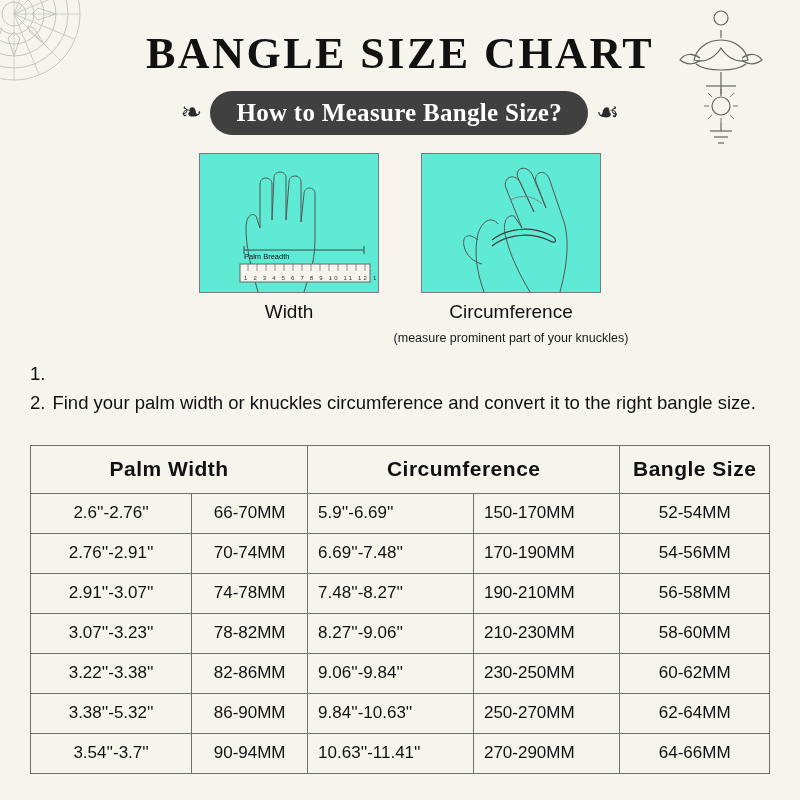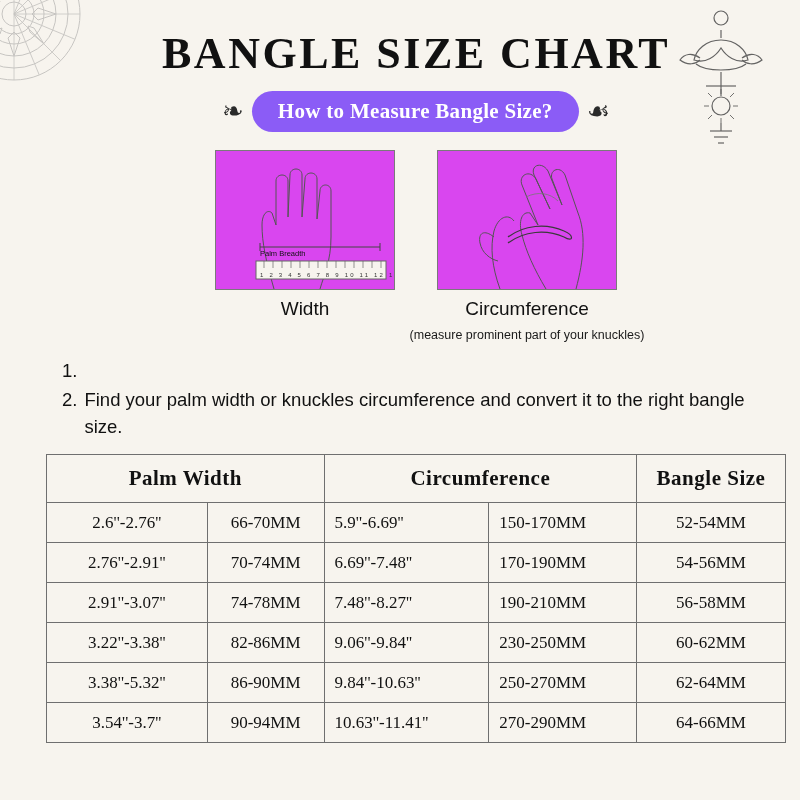--- a/index.html
+++ b/index.html
@@ -13,21 +13,20 @@
     font-family: "Liberation Sans", sans-serif;
     color: #1a1a1a;
     overflow: hidden;
     position: relative;
   }
   .page {
     position: relative;
     width: 800px;
     height: 800px;
     box-sizing: border-box;
-    padding-left: 32px;
   }
 
   
   .mandala {
     position: absolute;
     left: -36px;
     top: -36px;
     width: 150px;
     height: 150px;
     opacity: 0.45;
@@ -60,46 +59,46 @@
     gap: 8px;
   }
   .swirl {
     font-family: "Liberation Serif", serif;
     font-size: 26px;
     color: #2a2a2a;
     line-height: 1;
     user-select: none;
   }
   .subtitle-pill {
-    background: #8b5cf6;
+    background: #404040;
     color: #fff;
     border-radius: 22px;
     padding: 8px 26px;
     font-family: "Liberation Serif", serif;
-    font-size: 21px;
+    font-size: 25px;
     font-weight: bold;
     letter-spacing: 0.3px;
     white-space: nowrap;
   }
 
   .figures {
     display: flex;
     justify-content: center;
     gap: 42px;
     margin-top: 18px;
   }
   .fig {
     width: 180px;
     text-align: center;
   }
   .fig-box {
     width: 180px;
     height: 140px;
     border: 1px solid #7a7a7a;
-    background: #d946ef;
+    background: #5eead4;
     box-sizing: border-box;
     position: relative;
     overflow: hidden;
   }
   .fig-caption {
     font-family: "Liberation Sans", sans-serif;
     font-size: 19px;
     margin-top: 8px;
     color: #111;
   }
@@ -117,23 +116,23 @@
   }
   .step {
     display: flex;
     gap: 7px;
     margin-bottom: 2px;
   }
   .step-num { flex: none; }
 
   table.size-table {
     border-collapse: collapse;
-    margin: 14px auto 0 auto;
+    margin: 28px auto 0 auto;
     width: 740px;
-    font-family: Liberation Serif, serif;
+    font-family: Liberation Sans, sans-serif;
     background: transparent;
     border-radius: 18px;
   }
   table.size-table th,
   table.size-table td {
     border: 1px solid #6f6f6f;
     padding: 6px 10px;
     font-size: 17px;
     color: #111;
     height: 27px;
@@ -317,20 +316,27 @@
         <td class="c4">54-56MM</td>
       </tr>
       <tr>
         <td class="c0">2.91''-3.07''</td>
         <td class="c1">74-78MM</td>
         <td class="c2">7.48''-8.27''</td>
         <td class="c3">190-210MM</td>
         <td class="c4">56-58MM</td>
       </tr>
       <tr>
+        <td class="c0">3.07''-3.23''</td>
+        <td class="c1">78-82MM</td>
+        <td class="c2">8.27''-9.06''</td>
+        <td class="c3">210-230MM</td>
+        <td class="c4">58-60MM</td>
+      </tr>
+      <tr>
         <td class="c0">3.22''-3.38''</td>
         <td class="c1">82-86MM</td>
         <td class="c2">9.06''-9.84''</td>
         <td class="c3">230-250MM</td>
         <td class="c4">60-62MM</td>
       </tr>
       <tr>
         <td class="c0">3.38''-5.32''</td>
         <td class="c1">86-90MM</td>
         <td class="c2">9.84''-10.63''</td>

